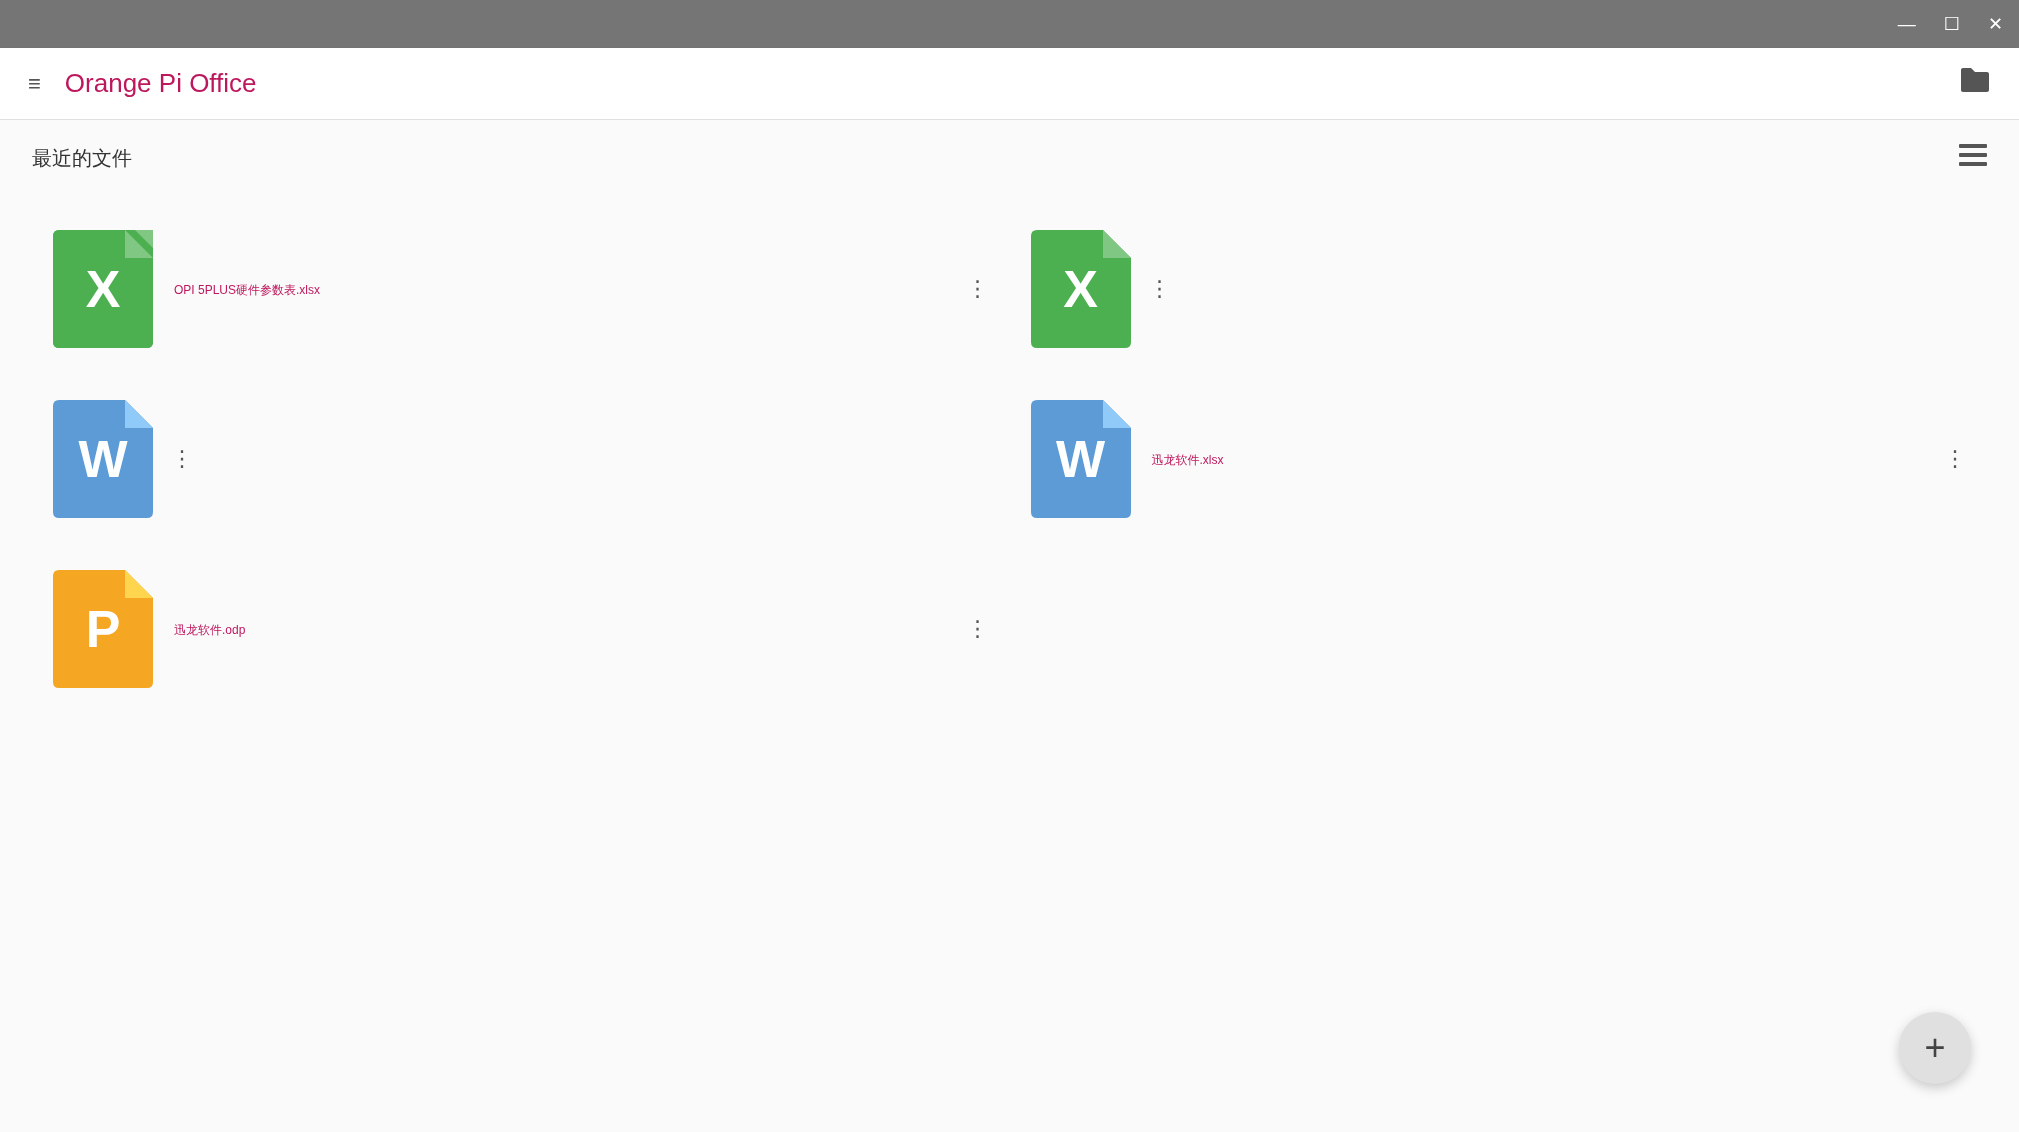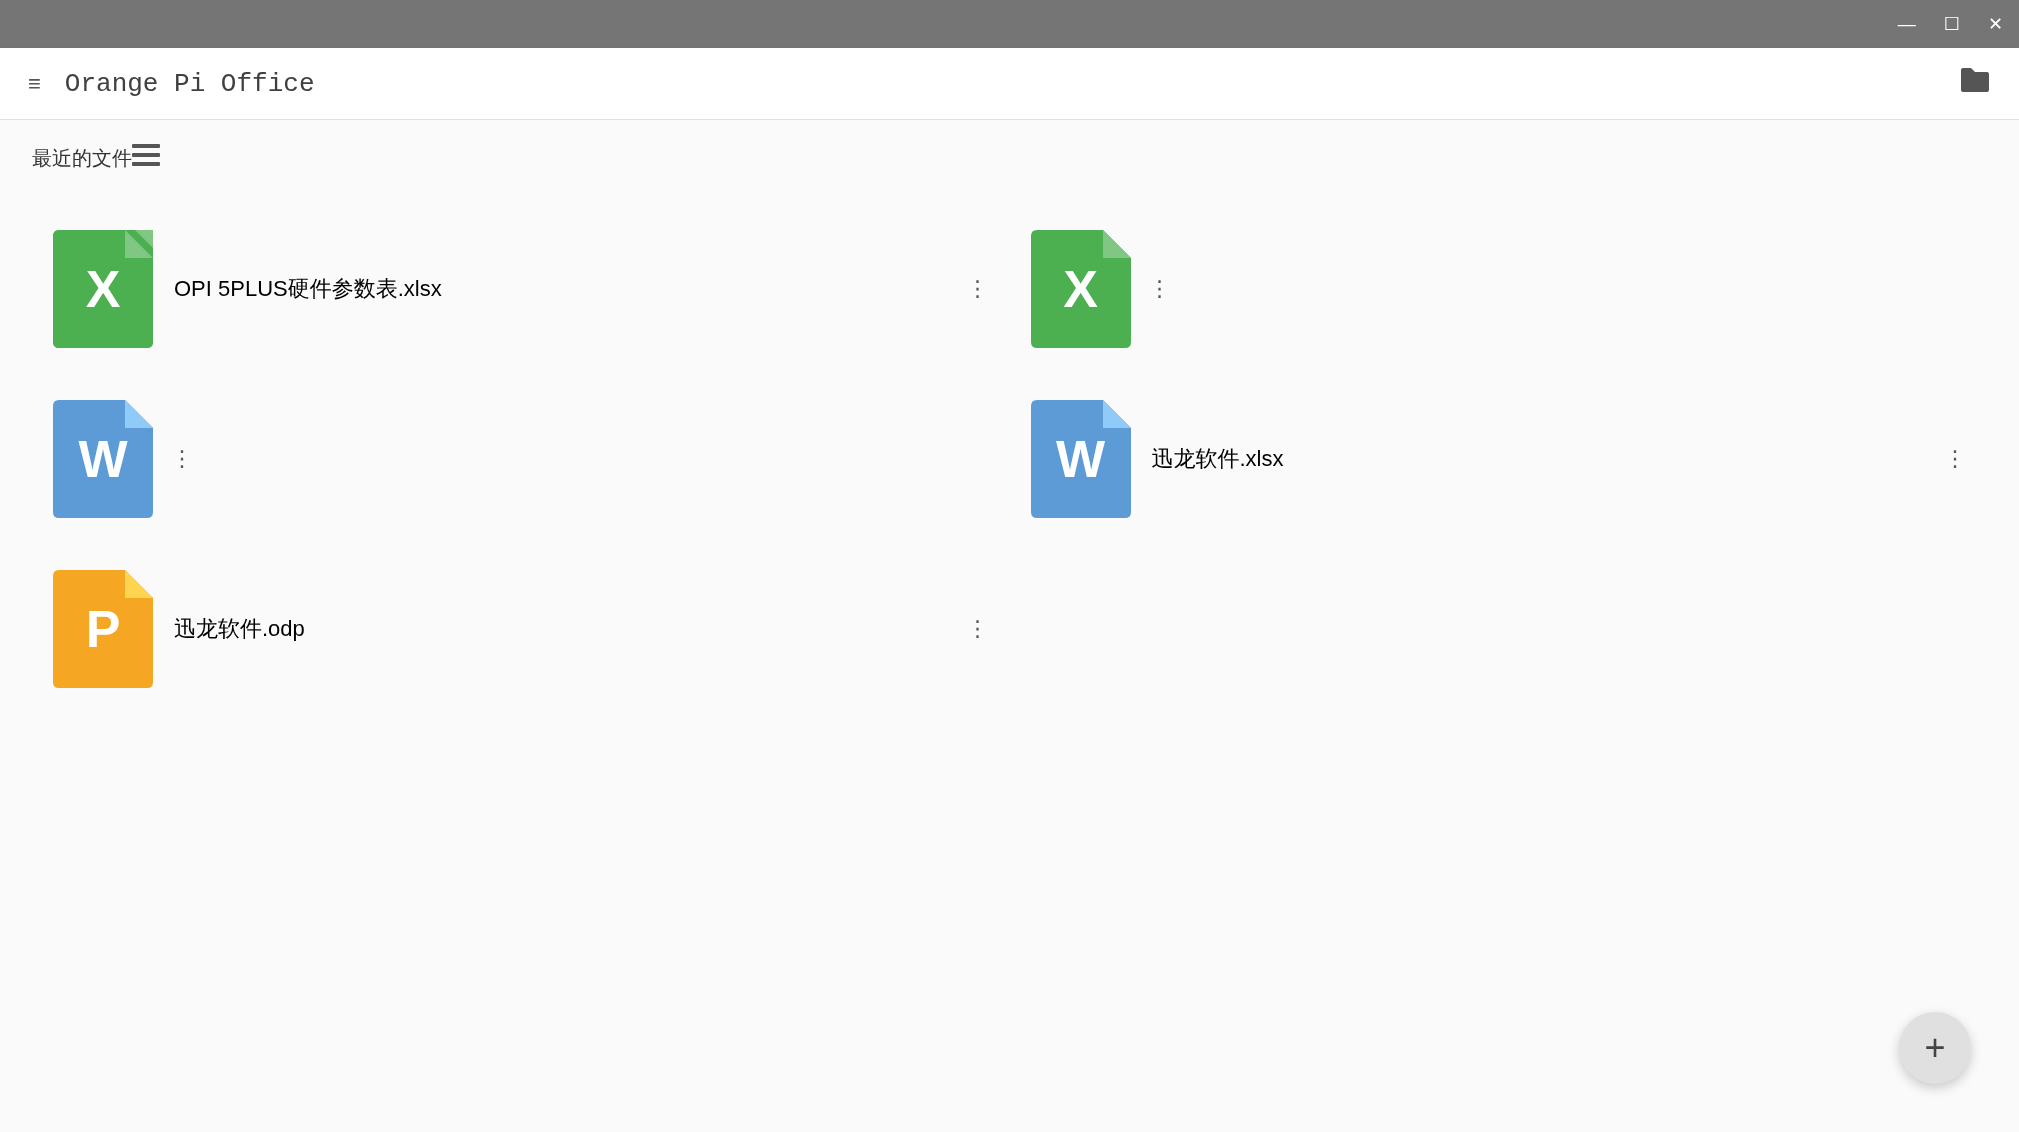--- a/index.html
+++ b/index.html
@@ -64,22 +64,21 @@
 
     .menu-icon {
       font-size: 22px;
       color: #555;
       cursor: pointer;
     }
 
     .app-title {
       font-size: 26px;
       font-weight: 400;
-      color: #404040;
-      font-family: Liberation Mono, monospace;
+      color: #be185d;
     }
 
     .folder-icon-btn {
       font-size: 26px;
       color: #555;
       cursor: pointer;
     }
 
     
     .main-content {
@@ -87,21 +86,21 @@
       height: calc(100% - 48px - 72px);
       background: #fafafa;
       padding: 24px 32px;
       overflow-y: auto;
       position: relative;
     }
 
     .section-header {
       display: flex;
       align-items: center;
-      justify-content: flex-start;
+      justify-content: space-between;
       margin-bottom: 32px;
     }
 
     .section-title {
       font-size: 20px;
       color: #333;
       font-weight: 400;
     }
 
     .list-view-icon {
@@ -169,22 +168,22 @@
       border-right-color: #81C784;
       border-top-color: #81C784;
     }
 
     .file-info {
       flex: 1;
       padding-left: 16px;
     }
 
     .file-name {
-      font-size: 22px;
-      color: #000000;
+      font-size: 12px;
+      color: #be185d;
       word-break: break-all;
     }
 
     .file-more-btn {
       width: 48px;
       height: 48px;
       display: flex;
       align-items: center;
       justify-content: center;
       cursor: pointer;

